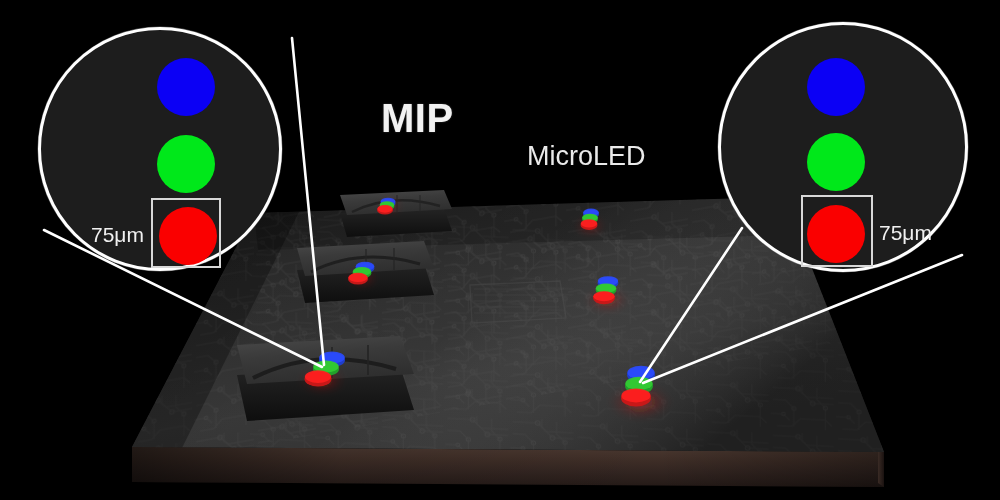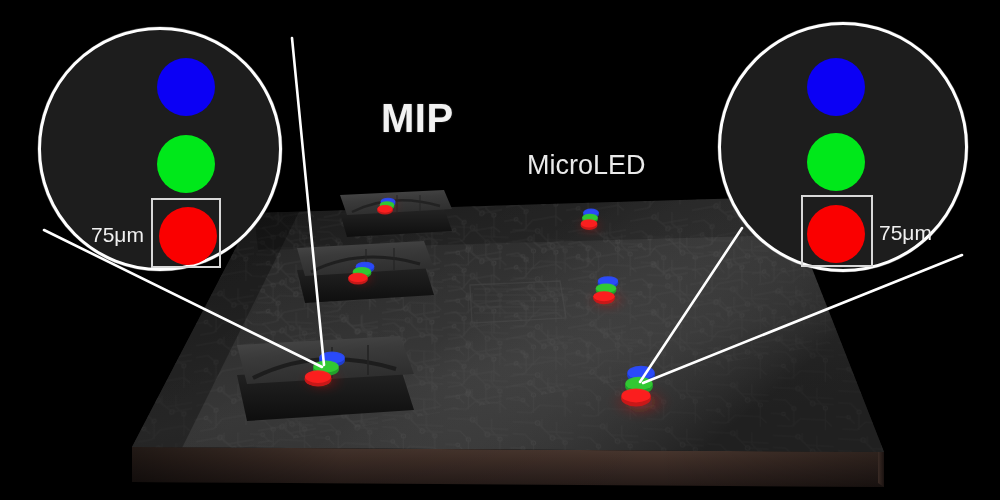--- a/index.html
+++ b/index.html
@@ -37,21 +37,21 @@
     left: 523px; top: 88px;
     font-size: 52px;
     font-weight: bold;
     color: #fbfbfb;
     letter-spacing: 0.5px;
     line-height: 1;
     text-shadow: 0 0 3px rgba(255,255,255,0.3);
   }
   .label-cob-sub {
     position: absolute;
-    left: 527px; top: 152px;
+    left: 527px; top: 143px;
     font-size: 27px;
     font-weight: normal;
     color: #eaeaea;
     letter-spacing: 0px;
     line-height: 1;
   }
 
   
   .mag {
     position: absolute;

